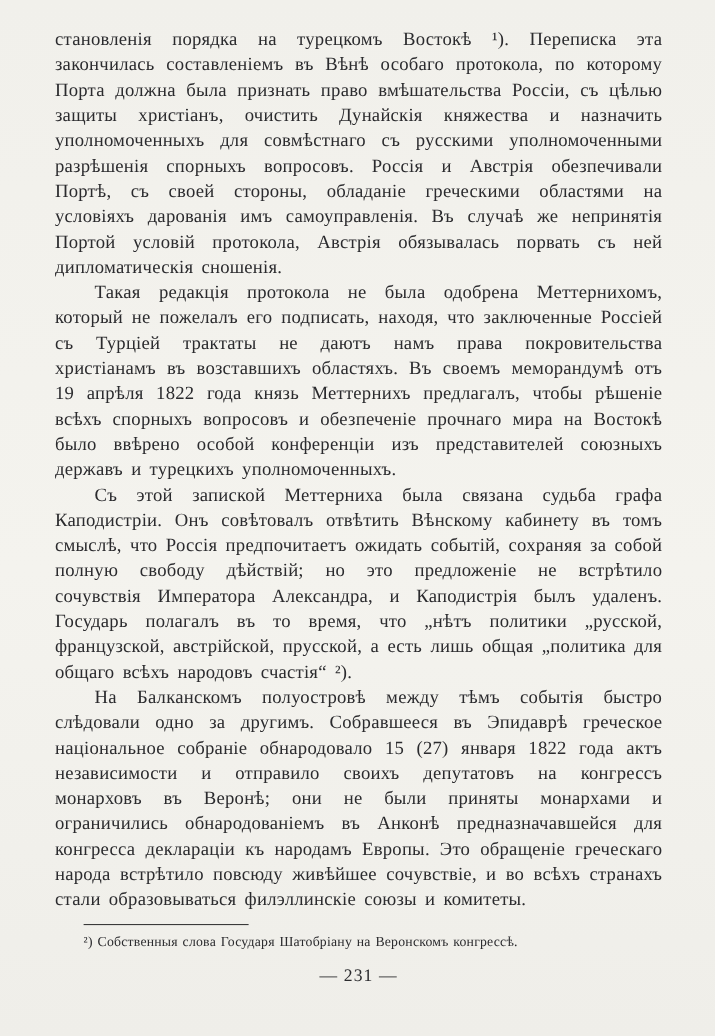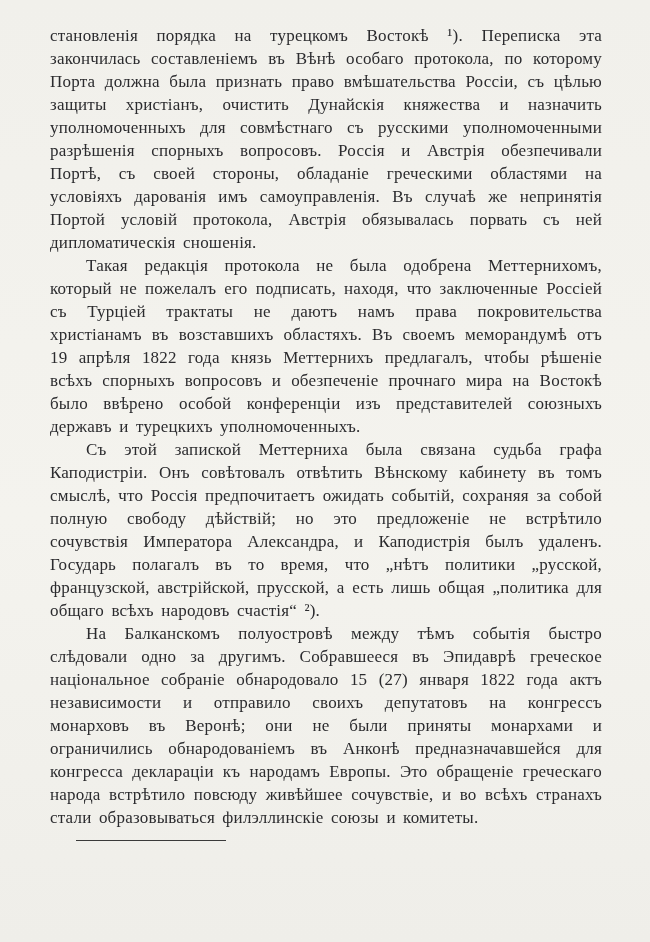--- a/index.html
+++ b/index.html
@@ -64,15 +64,17 @@
   <div class="body-text">
     <p>становленія порядка на турецкомъ Востокѣ ¹). Переписка эта закончилась составленіемъ въ Вѣнѣ особаго протокола, по которому Порта должна была признать право вмѣшательства Россіи, съ цѣлью защиты христіанъ, очистить Дунайскія княжества и назначить уполномоченныхъ для совмѣстнаго съ русскими уполномоченными разрѣшенія спорныхъ вопросовъ. Россія и Австрія обезпечивали Портѣ, съ своей стороны, обладаніе греческими областями на условіяхъ дарованія имъ самоуправленія. Въ случаѣ же непринятія Портой условій протокола, Австрія обязывалась порвать съ ней дипломатическія сношенія.</p>
     <p class="indent">Такая редакція протокола не была одобрена Меттернихомъ, который не пожелалъ его подписать, находя, что заключенные Россіей съ Турціей трактаты не даютъ намъ права покровительства христіанамъ въ возставшихъ областяхъ. Въ своемъ меморандумѣ отъ 19 апрѣля 1822 года князь Меттернихъ предлагалъ, чтобы рѣшеніе всѣхъ спорныхъ вопросовъ и обезпеченіе прочнаго мира на Востокѣ было ввѣрено особой конференціи изъ представителей союзныхъ державъ и турецкихъ уполномоченныхъ.</p>
     <p class="indent">Съ этой запиской Меттерниха была связана судьба графа Каподистріи. Онъ совѣтовалъ отвѣтить Вѣнскому кабинету въ томъ смыслѣ, что Россія предпочитаетъ ожидать событій, сохраняя за собой полную свободу дѣйствій; но это предложеніе не встрѣтило сочувствія Императора Александра, и Каподистрія былъ удаленъ. Государь полагалъ въ то время, что „нѣтъ политики „русской, французской, австрійской, прусской, а есть лишь общая „политика для общаго всѣхъ народовъ счастія“ ²).</p>
     <p class="indent">На Балканскомъ полуостровѣ между тѣмъ событія быстро слѣдовали одно за другимъ. Собравшееся въ Эпидаврѣ греческое національное собраніе обнародовало 15 (27) января 1822 года актъ независимости и отправило своихъ депутатовъ на конгрессъ монарховъ въ Веронѣ; они не были приняты монархами и ограничились обнародованіемъ въ Анконѣ предназначавшейся для конгресса деклараціи къ народамъ Европы. Это обращеніе греческаго народа встрѣтило повсюду живѣйшее сочувствіе, и во всѣхъ странахъ стали образовываться филэллинскіе союзы и комитеты.</p>
   </div>
 
   <hr class="footnote-sep">
 
   <div class="footnotes">
+    <p>²) Собственныя слова Государя Шатобріану на Веронскомъ конгрессѣ.</p>
   </div>
 
+  <div class="page-number">— 231 —</div>
 </div>
 
 </body></html>

